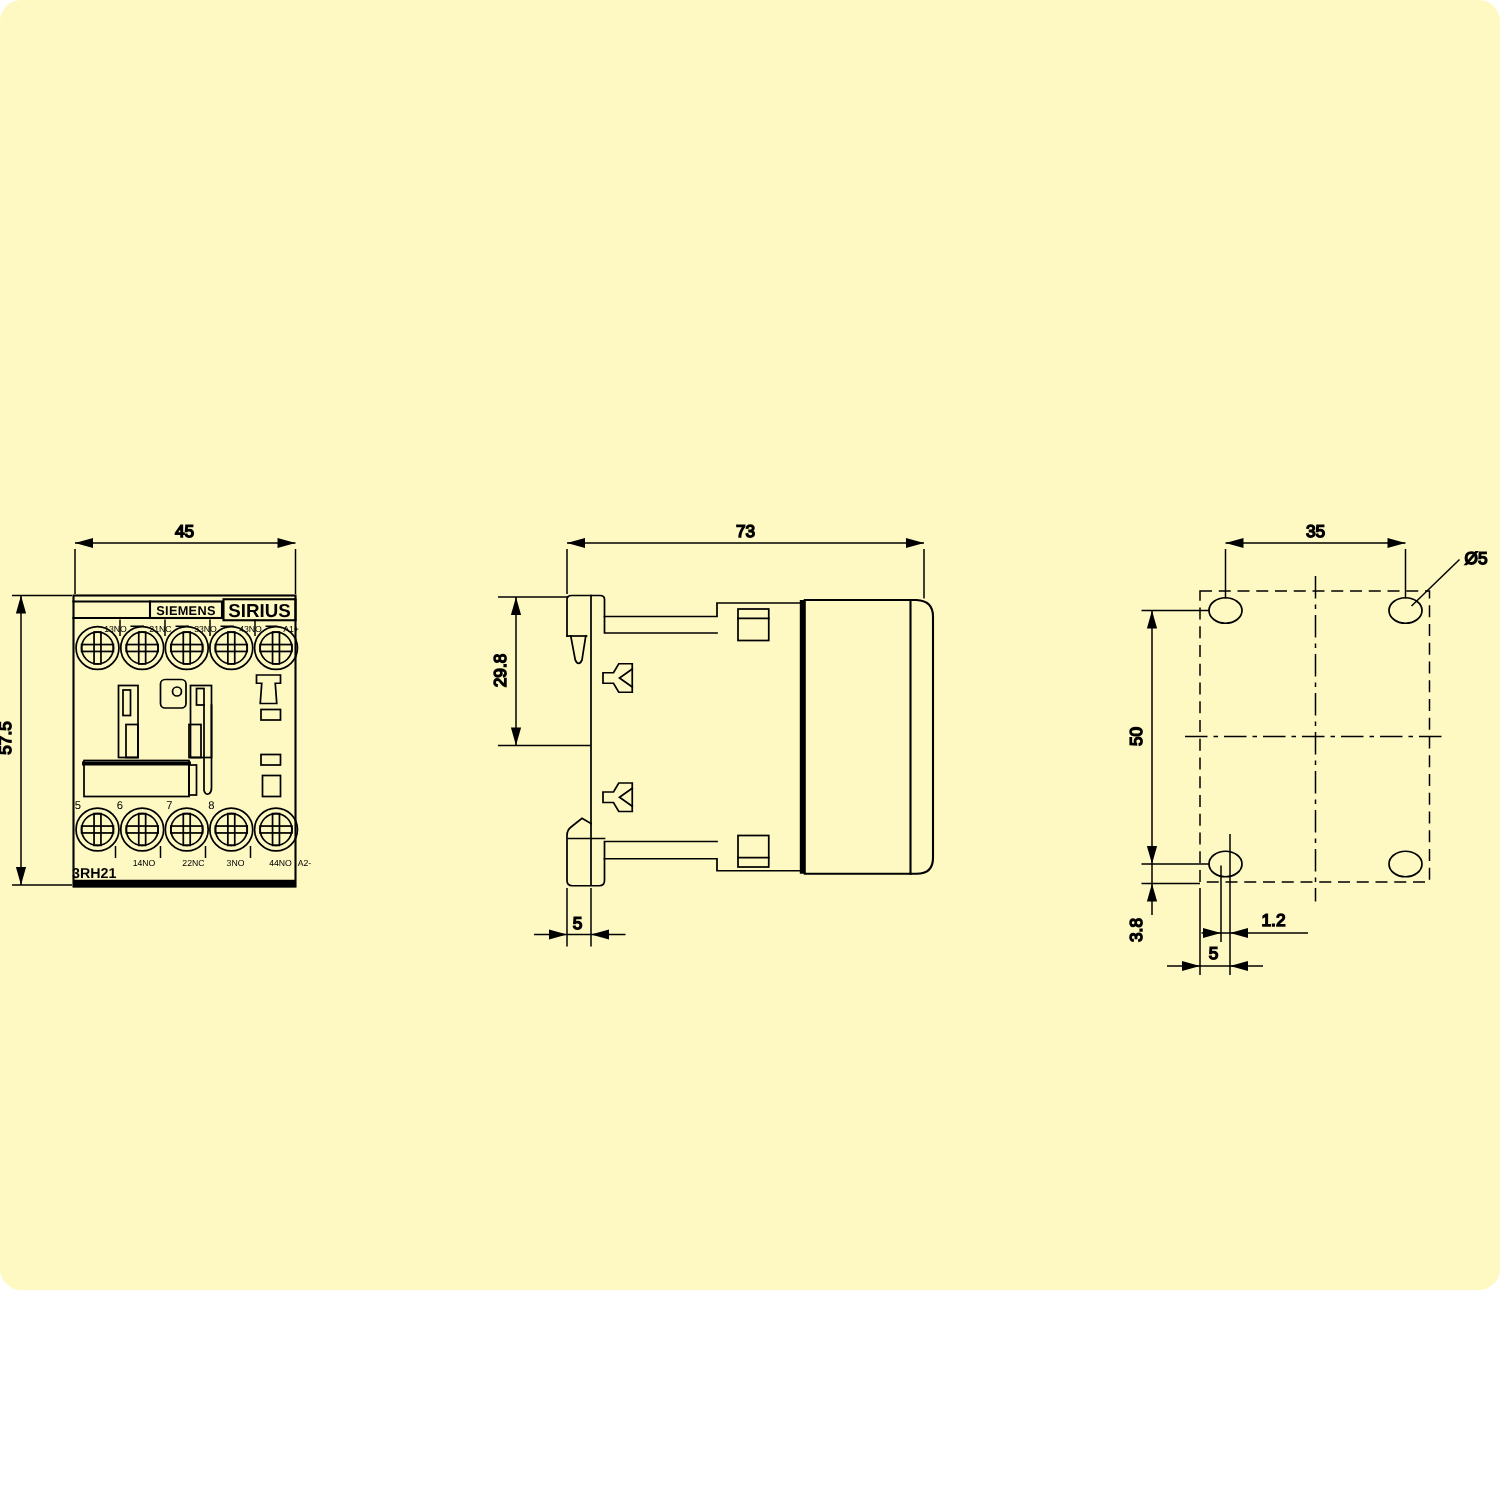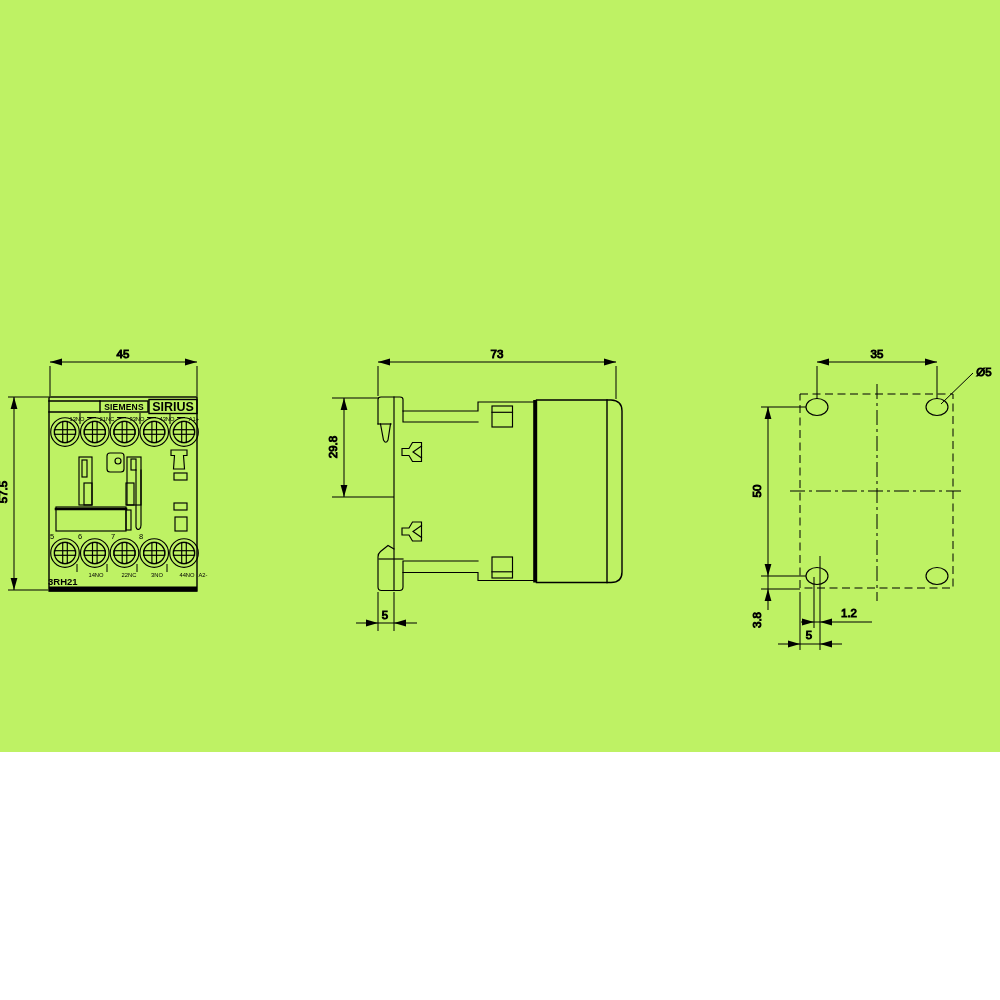--- a/index.html
+++ b/index.html
@@ -1,16 +1,16 @@
 <!DOCTYPE html>
 <html><head>
 <meta charset="utf-8">
 <style>
   html,body{margin:0;padding:0;background:#ffffff;}
-  .page{width:1000px;height:752px;background:#bef264;position:relative;overflow:hidden;}
+  .page{width:1000px;height:860px;background:#fef9c3;position:relative;overflow:hidden;border-radius:14px;}
   svg{display:block;}
   
   .s  {stroke:#000;fill:none;stroke-width:1.4;stroke-linecap:square;stroke-linejoin:miter;}
   .t  {stroke-width:1.15;}
   .d  {stroke:#000;fill:none;stroke-width:1;stroke-linecap:butt;}
   .a  {fill:#000;stroke:none;}
   .fillb{fill:#000;stroke:none;}
   .dash {stroke-dasharray:8 4.5;}
   .cl   {stroke-dasharray:15 4 3 4;}
   text{fill:#000;font-family:"Liberation Sans", sans-serif;}

